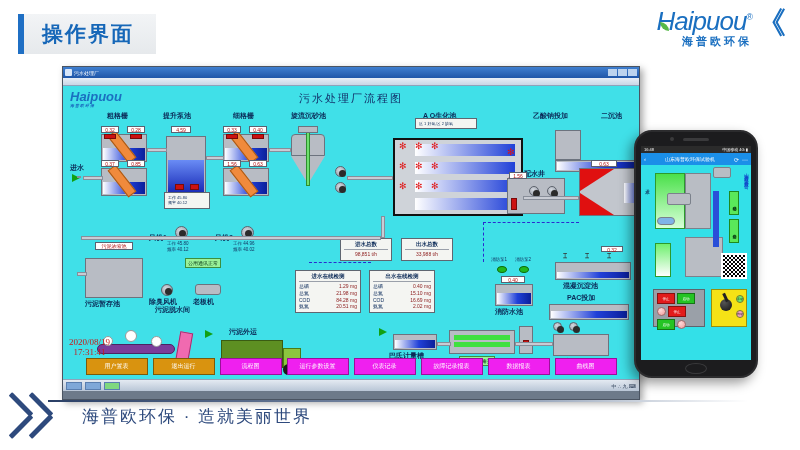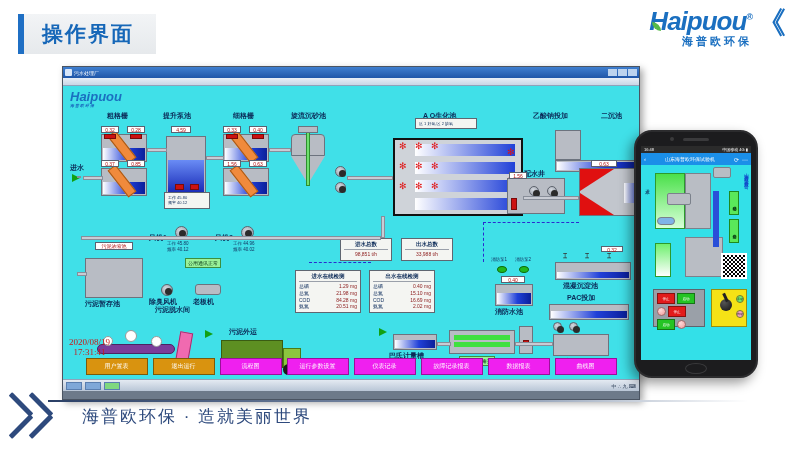--- a/index.html
+++ b/index.html
@@ -26,21 +26,21 @@
     font-size: 21px; font-weight: bold; color: #1667b8; letter-spacing: 2px;
   }
 
   
   .brand {
     position: absolute; right: 14px; top: 8px;
     display: flex; align-items: flex-start;
   }
   .brand-text { text-align: right; line-height: 1; }
   .brand-main {
-    font-size: 26px; font-weight: bold; font-style: italic;
+    font-size: 26px; font-weight: normal; font-style: italic;
     color: #1a6fc0; letter-spacing: -1px;
     display: inline-block; position: relative;
   }
   .brand-main .leaf {
     display: inline-block; width: 9px; height: 9px;
     background: #56b948; border-radius: 0 9px 0 9px;
     position: absolute; left: 3px; top: 14px;
   }
   .brand-reg { font-size: 9px; vertical-align: super; color: #1a6fc0; }
   .brand-sub {
@@ -336,20 +336,21 @@
     </span>
   </div>
   <div class="win-toolbar"></div>
 
   <div class="hmi">
 
     <div class="hmi-logo">
       <span>Haipuou</span>
       <span class="sub">海普欧环保</span>
     </div>
+    <div class="hmi-title">污水处理厂流程图</div>
 
     <div class="lbl hdr" style="left:44px;top:26px">粗格栅</div>
     <div class="lbl hdr" style="left:100px;top:26px">提升泵池</div>
     <div class="lbl hdr" style="left:170px;top:26px">细格栅</div>
     <div class="lbl hdr" style="left:228px;top:26px">旋流沉砂池</div>
     <div class="lbl hdr" style="left:360px;top:26px">A O生化池</div>
     <div class="lbl hdr" style="left:470px;top:26px">乙酸钠投加</div>
     <div class="lbl hdr" style="left:538px;top:26px">二沉池</div>
     <div class="lbl hdr" style="left:447px;top:84px">综合配水井</div>
 

